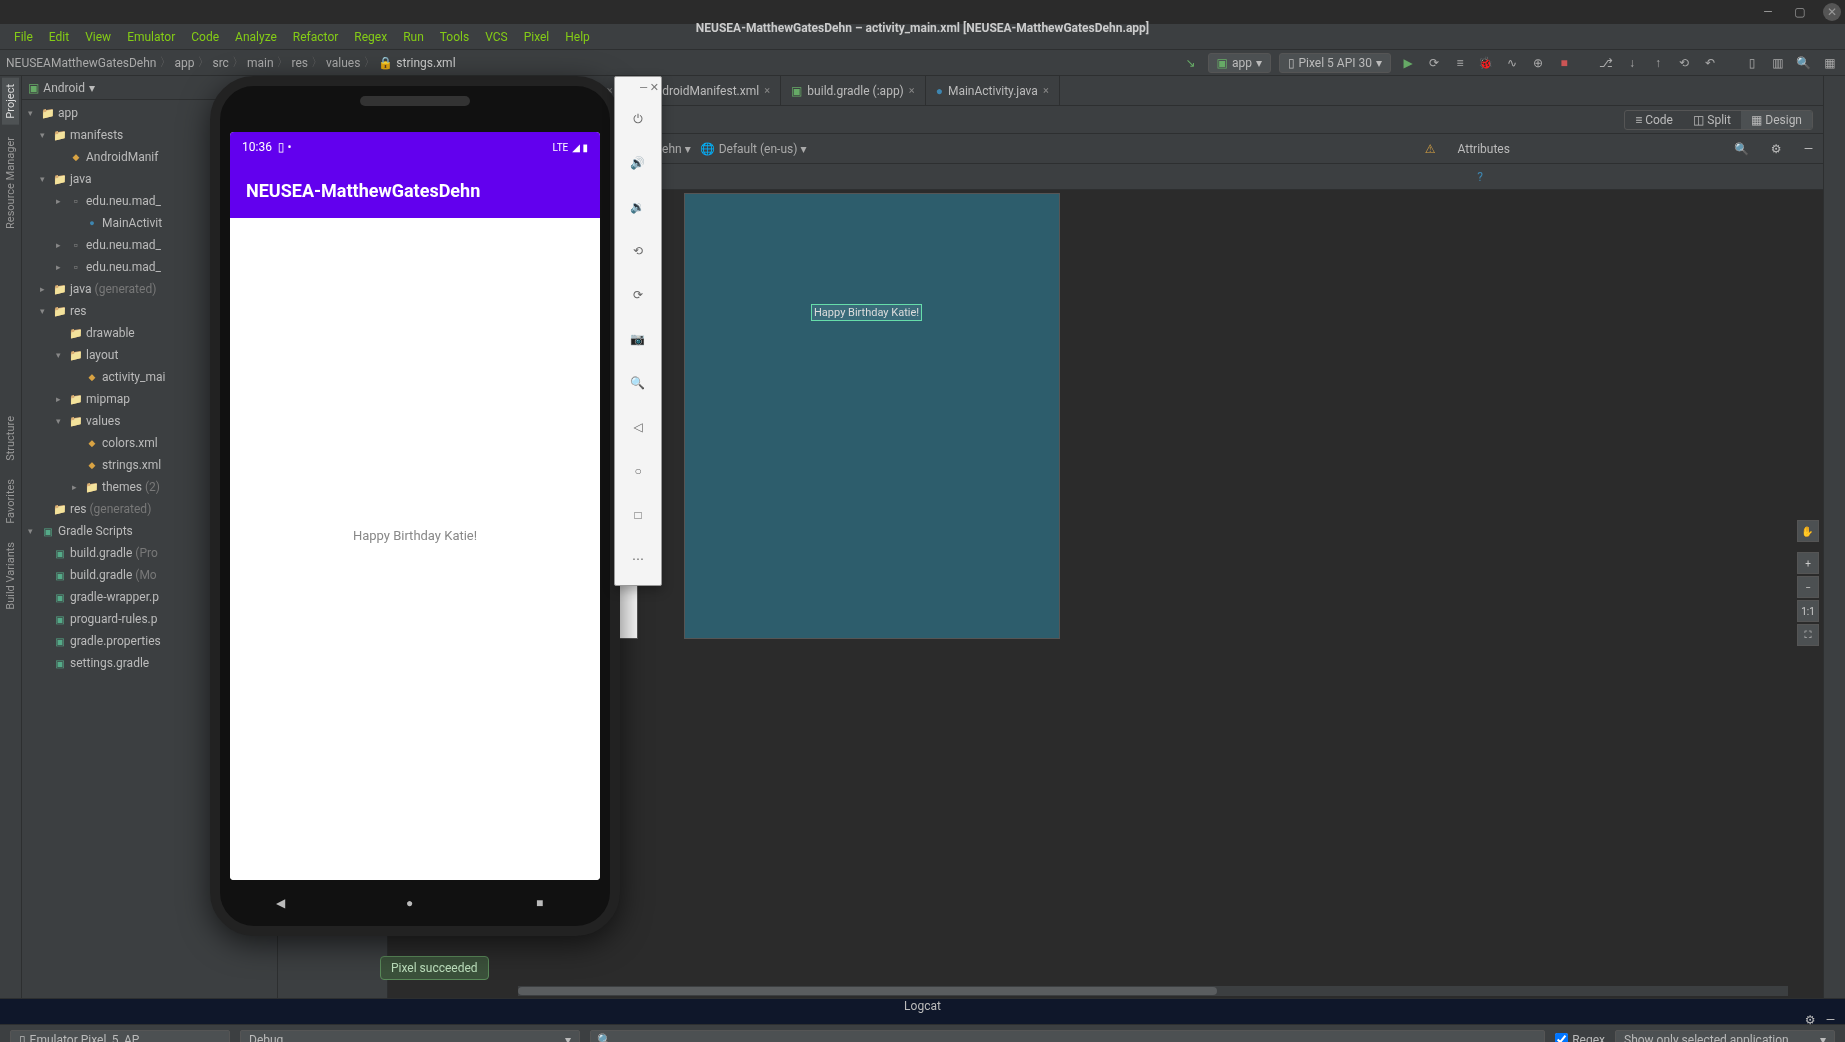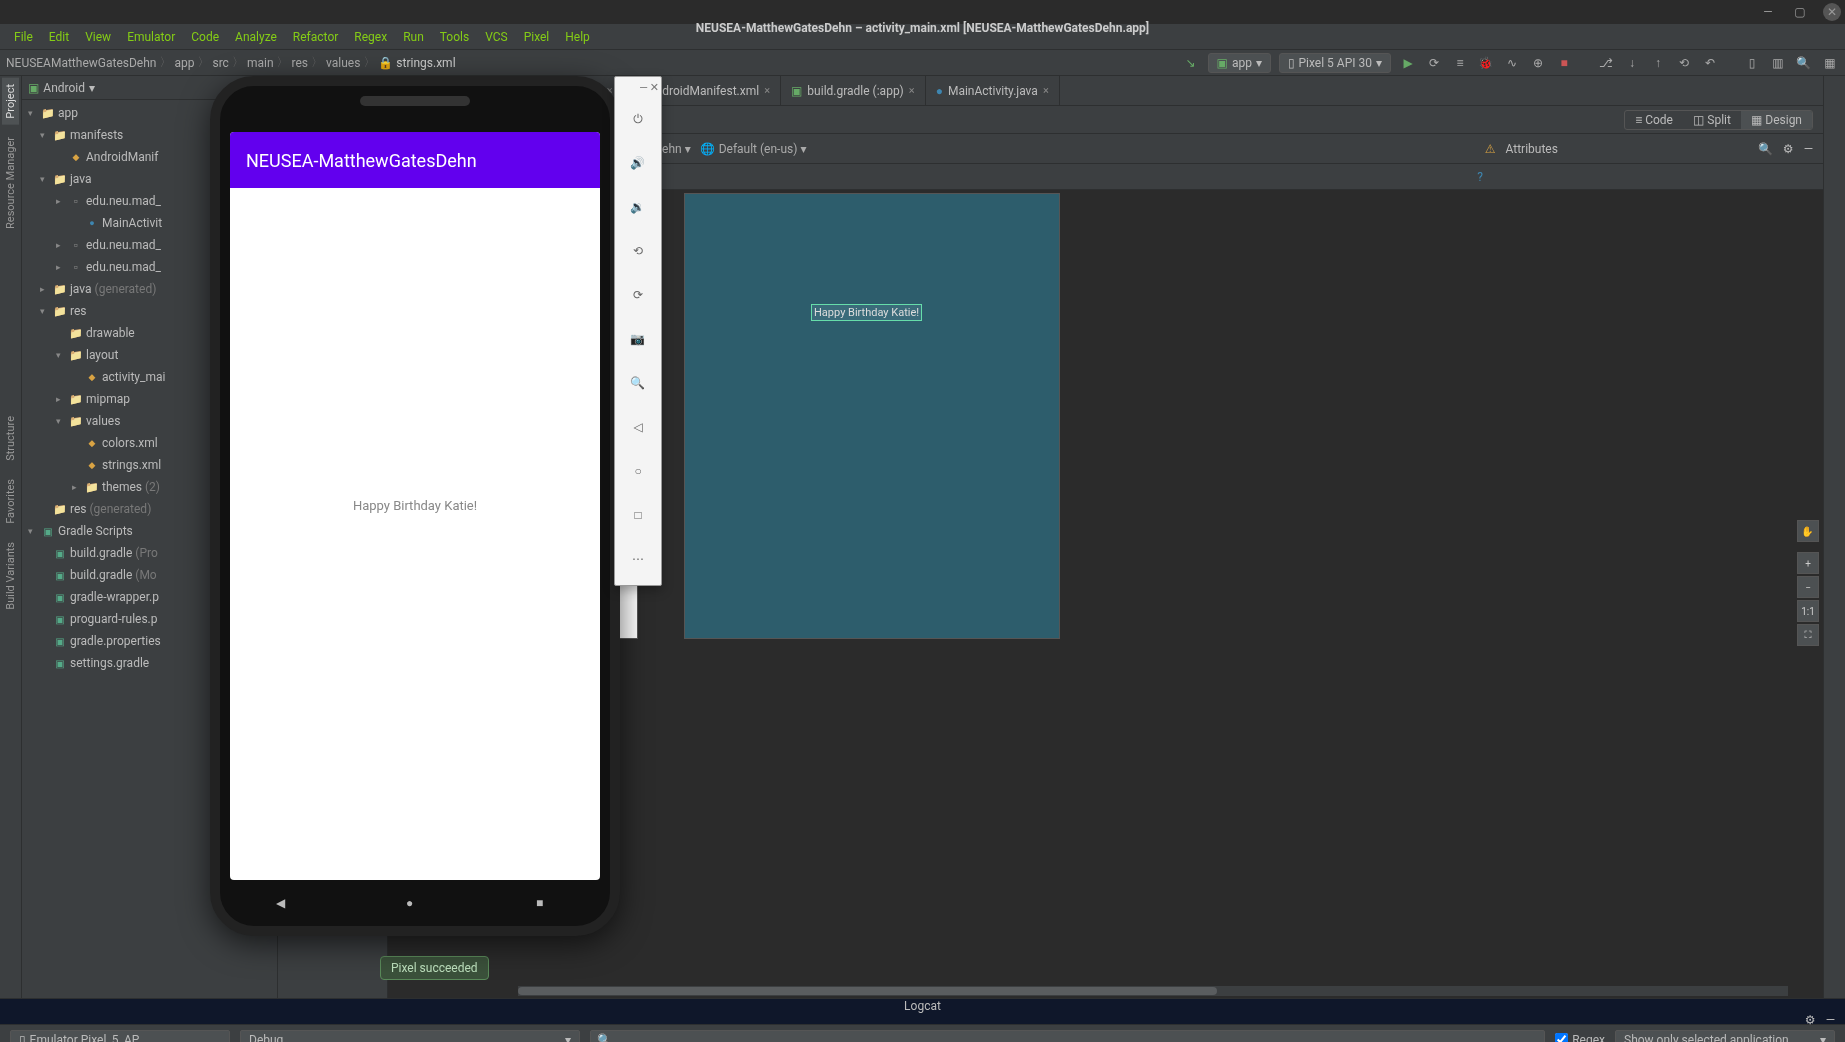--- a/index.html
+++ b/index.html
@@ -41,21 +41,21 @@
 .editor-tabs { height: 30px; background: #3c3f41; display: flex; align-items: stretch; border-bottom: 1px solid #2d2f30; padding-left: 200px; }
 .editor-tabs .tab { display: flex; align-items: center; padding: 0 10px; gap: 5px; cursor: pointer; border-right: 1px solid #2d2f30; }
 .editor-tabs .tab .close { color: #888; font-size: 11px; }
 .editor-tabs .tab .lock { color: #d9a343; }
 .design-bar { height: 28px; background: #3c3f41; border-bottom: 1px solid #2d2f30; display: flex; align-items: center; justify-content: flex-end; padding: 0 10px; gap: 4px; }
 .design-bar .seg { display: flex; border: 1px solid #555; border-radius: 3px; overflow: hidden; }
 .design-bar .seg .s { padding: 2px 10px; cursor: pointer; display: flex; align-items: center; gap: 3px; }
 .design-bar .seg .s.active { background: #4c5052; }
 .design-toolbar { height: 30px; background: #3c3f41; border-bottom: 1px solid #2d2f30; display: flex; align-items: center; padding: 0 10px; gap: 10px; }
 .design-toolbar .item { display: flex; align-items: center; gap: 3px; cursor: pointer; color: #aaa; }
-.design-toolbar .r { margin-left: auto; display: flex; align-items: center; gap: 10px; }
+.design-toolbar .r { margin-left: auto; display: flex; align-items: center; gap: 22px; }
 .design-sub { height: 26px; background: #3c3f41; border-bottom: 1px solid #2d2f30; display: flex; align-items: center; padding: 0 10px; gap: 10px; }
 .design-sub .item { color: #aaa; cursor: pointer; }
 .design-sub .box { border: 1px solid #555; padding: 1px 6px; border-radius: 2px; }
 .design-canvas { flex: 1; background: #2b2b2b; position: relative; overflow: hidden; }
 .palette { position: absolute; left: 0; top: 0; bottom: 0; width: 110px; background: #3c3f41; border-right: 1px solid #2d2f30; padding-left: 60px; }
 .palette .pitem { height: 22px; display: flex; align-items: center; color: #aaa; cursor: pointer; font-size: 12px; }
 .palette .withwarn { position: absolute; top: 260px; left: 60px; display: flex; align-items: center; gap: 6px; }
 .palette .gear { position: absolute; top: 224px; left: 82px; color: #aaa; }
 .palette .minus { position: absolute; top: 224px; left: 100px; color: #aaa; }
 .canvas-surface { position: absolute; left: 115px; right: 35px; top: 0; bottom: 22px; background: #2b2b2b; }
@@ -74,21 +74,21 @@
 .logcat-panel .ctrls .dd { background: #4c5052; border: 1px solid #555; padding: 2px 8px; border-radius: 2px; display: flex; align-items: center; gap: 4px; min-width: 80px; }
 .logcat-panel .ctrls .dd.wide { min-width: 220px; }
 .logcat-panel .ctrls .search { flex: 1; background: #4c5052; border: 1px solid #555; padding: 2px 6px; border-radius: 2px; display: flex; align-items: center; gap: 4px; }
 .logcat-panel .ctrls .cbx { display: flex; align-items: center; gap: 4px; }
 .logcat-panel .launch-bubble { position: absolute; left: 380px; bottom: 62px; background: #3b513b; border: 1px solid #5a8a5a; border-radius: 4px; padding: 4px 10px; color: #bde0bd; }
 .emulator { position: absolute; left: 210px; top: 76px; width: 410px; height: 860px; background: #111; border-radius: 44px; border: 10px solid #222; box-shadow: 0 8px 30px rgba(0,0,0,0.6); z-index: 100; }
 .emulator .notch { position: absolute; top: 10px; left: 50%; transform: translateX(-50%); width: 110px; height: 10px; background: #333; border-radius: 6px; }
 .emulator .screen { position: absolute; top: 46px; left: 10px; right: 10px; bottom: 46px; background: #fff; border-radius: 4px; overflow: hidden; }
 .emulator .status { height: 30px; background: #6200ee; display: flex; align-items: center; padding: 0 12px; color: #fff; font-size: 12px; justify-content: space-between; }
 .emulator .status .ricons { font-size: 10px; display: flex; gap: 4px; align-items: center; }
-.emulator .appbar { height: 56px; background: #6200ee; display: flex; align-items: center; padding: 0 16px; color: #fff; font-size: 18px; font-weight: 400; }
+.emulator .appbar { height: 56px; background: #6200ee; display: flex; align-items: center; padding: 0 16px; color: #fff; font-size: 18px; font-weight: 700; }
 .emulator .body { flex: 1; background: #fff; height: calc(100% - 86px); position: relative; }
 .emulator .body .tv { position: absolute; top: 310px; width: 100%; text-align: center; color: #888; font-size: 13px; }
 .emulator .navpill { position: absolute; bottom: 6px; left: 0; right: 0; height: 30px; display: flex; justify-content: space-around; align-items: center; }
 .emulator .navpill .nb { width: 18px; height: 18px; color: #bbb; }
 .emu-ctrl { position: absolute; left: 614px; top: 76px; width: 48px; background: #f4f4f4; border: 1px solid #999; border-radius: 2px; display: flex; flex-direction: column; align-items: center; padding: 4px 0; z-index: 101; box-shadow: 0 4px 12px rgba(0,0,0,0.3); }
 .emu-ctrl .top { height: 16px; width: 100%; display: flex; justify-content: flex-end; padding-right: 2px; gap: 2px; }
 .emu-ctrl .top span { color: #777; font-size: 11px; cursor: pointer; }
 .emu-ctrl .btn { width: 32px; height: 32px; margin: 6px 0; display: flex; align-items: center; justify-content: center; color: #666; cursor: pointer; }
 .folder-icon::before { content: "📁"; filter: grayscale(0.4); font-size: 11px; }
 .pkg-icon::before { content: "▫"; color: #888; }
@@ -484,20 +484,24 @@
         <span style="margin-left:auto">▾</span>
       </div>
   </div>
 
   <div class="launch-bubble">Pixel succeeded</div>
 </div>
 
 <div class="emulator">
   <div class="notch"></div>
   <div class="screen">
+    <div class="status">
+      <span><span>10:36</span> &nbsp;▯&nbsp;•</span>
+      <span class="ricons"><span>LTE</span> ◢ ▮</span>
+    </div>
     <div class="appbar">
       <span>NEUSEA-MatthewGatesDehn</span>
     </div>
     <div class="body">
       <div class="tv">Happy Birthday Katie!</div>
     </div>
   </div>
   <div class="navpill">
     <span class="nb">◀</span>
     <span class="nb">●</span>

